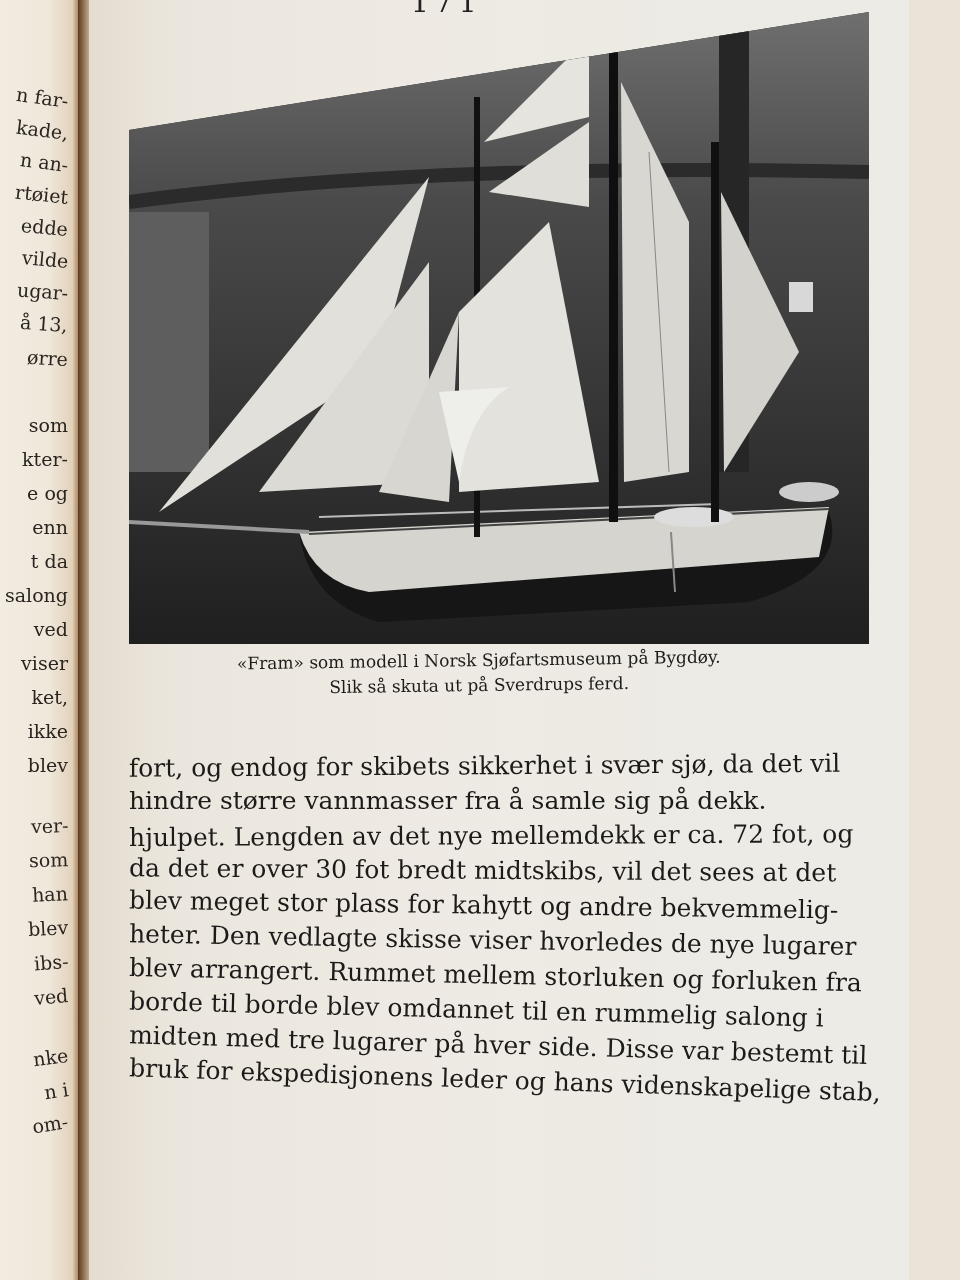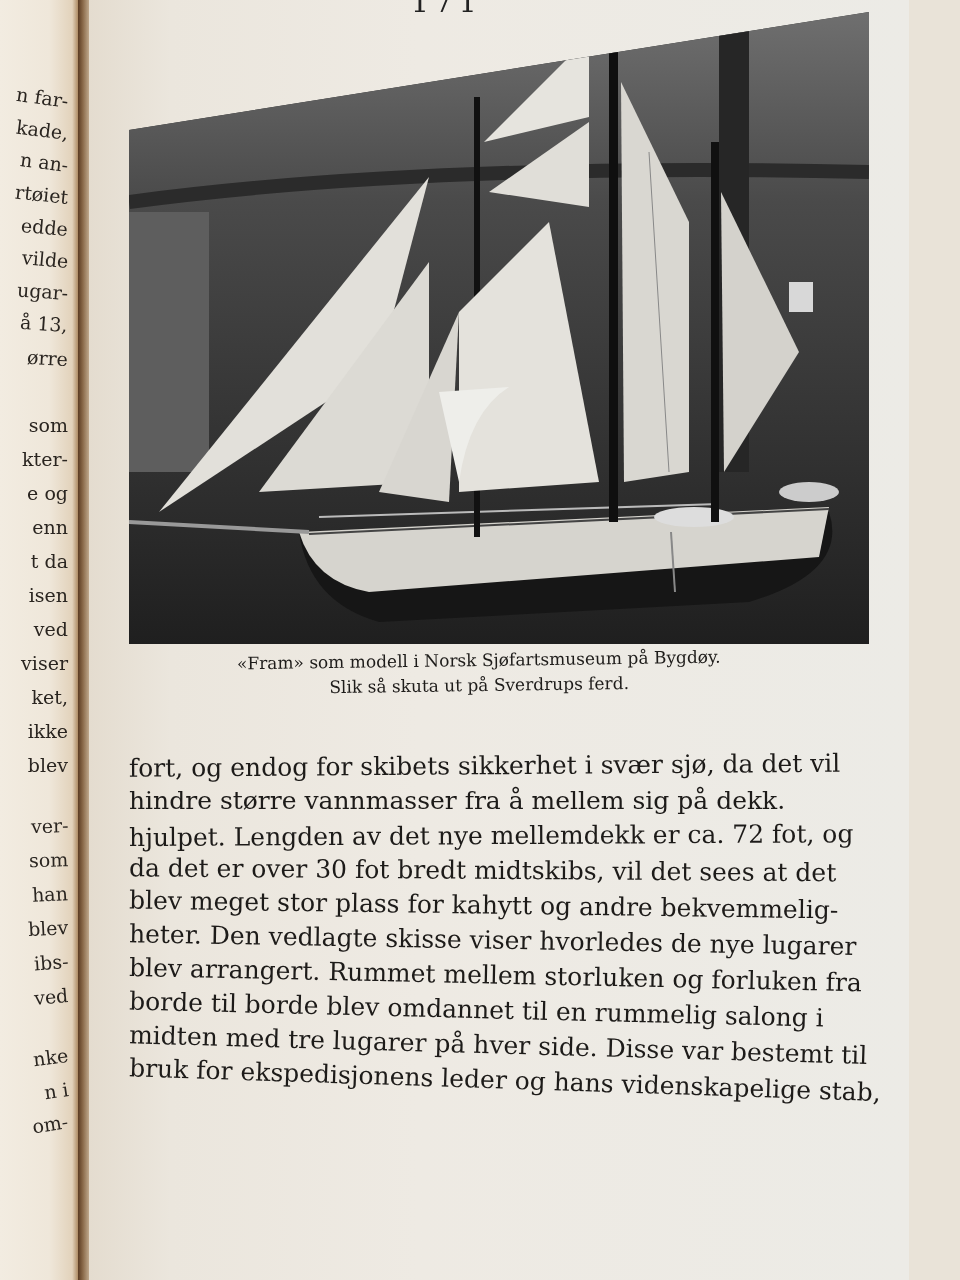--- a/index.html
+++ b/index.html
@@ -67,21 +67,21 @@
     <div class="left-line" style="top:220px;transform:rotate(5deg)">edde</div>
     <div class="left-line" style="top:252px;transform:rotate(5deg)">vilde</div>
     <div class="left-line" style="top:284px;transform:rotate(4deg)">ugar-</div>
     <div class="left-line" style="top:316px;transform:rotate(4deg)">å 13,</div>
     <div class="left-line" style="top:350px;transform:rotate(3deg)">ørre</div>
     <div class="left-line" style="top:416px">som</div>
     <div class="left-line" style="top:450px">kter-</div>
     <div class="left-line" style="top:484px">e og</div>
     <div class="left-line" style="top:518px">enn</div>
     <div class="left-line" style="top:552px">t da</div>
-    <div class="left-line" style="top:586px">isen</div>
+    <div class="left-line" style="top:586px">salong</div>
     <div class="left-line" style="top:620px">ved</div>
     <div class="left-line" style="top:654px">viser</div>
     <div class="left-line" style="top:688px">ket,</div>
     <div class="left-line" style="top:722px">ikke</div>
     <div class="left-line" style="top:756px">blev</div>
     <div class="left-line" style="top:816px;transform:rotate(-2deg)">ver-</div>
     <div class="left-line" style="top:850px;transform:rotate(-2deg)">som</div>
     <div class="left-line" style="top:884px;transform:rotate(-3deg)">han</div>
     <div class="left-line" style="top:918px;transform:rotate(-3deg)">blev</div>
     <div class="left-line" style="top:952px;transform:rotate(-4deg)">ibs-</div>
@@ -144,21 +144,21 @@
     </svg>
   </div>
 
   <div class="caption">
     <div>«Fram» som modell i Norsk Sjøfartsmuseum på Bygdøy.</div>
     <div>Slik så skuta ut på Sverdrups ferd.</div>
   </div>
 
   <div class="body-text">
     <div class="body-line" style="transform:rotate(-0.4deg)"><span>fort, og endog for skibets sikkerhet i svær sjø, da det vil</span></div>
-    <div class="body-line"><span>hindre større vannmasser fra å mellem sig på dekk.</span></div>
+    <div class="body-line"><span>hindre større vannmasser fra å samle sig på dekk.</span></div>
     <div class="body-line" style="transform:rotate(-0.3deg)"><span>hjulpet. Lengden av det nye mellemdekk er ca. 72 fot, og</span></div>
     <div class="body-line" style="transform:rotate(0.4deg)"><span>da det er over 30 fot bredt midtskibs, vil det sees at det</span></div>
     <div class="body-line" style="transform:rotate(0.8deg)"><span>blev meget stor plass for kahytt og andre bekvemmelig-</span></div>
     <div class="body-line" style="transform:rotate(1deg)"><span>heter. Den vedlagte skisse viser hvorledes de nye lugarer</span></div>
     <div class="body-line" style="transform:rotate(1.2deg)"><span>blev arrangert. Rummet mellem storluken og forluken fra</span></div>
     <div class="body-line" style="transform:rotate(1.4deg)"><span>borde til borde blev omdannet til en rummelig salong i</span></div>
     <div class="body-line" style="transform:rotate(1.6deg)"><span>midten med tre lugarer på hver side. Disse var bestemt til</span></div>
     <div class="body-line" style="transform:rotate(1.9deg)"><span>bruk for ekspedisjonens leder og hans videnskapelige stab,</span></div>
   </div>
 </div>

